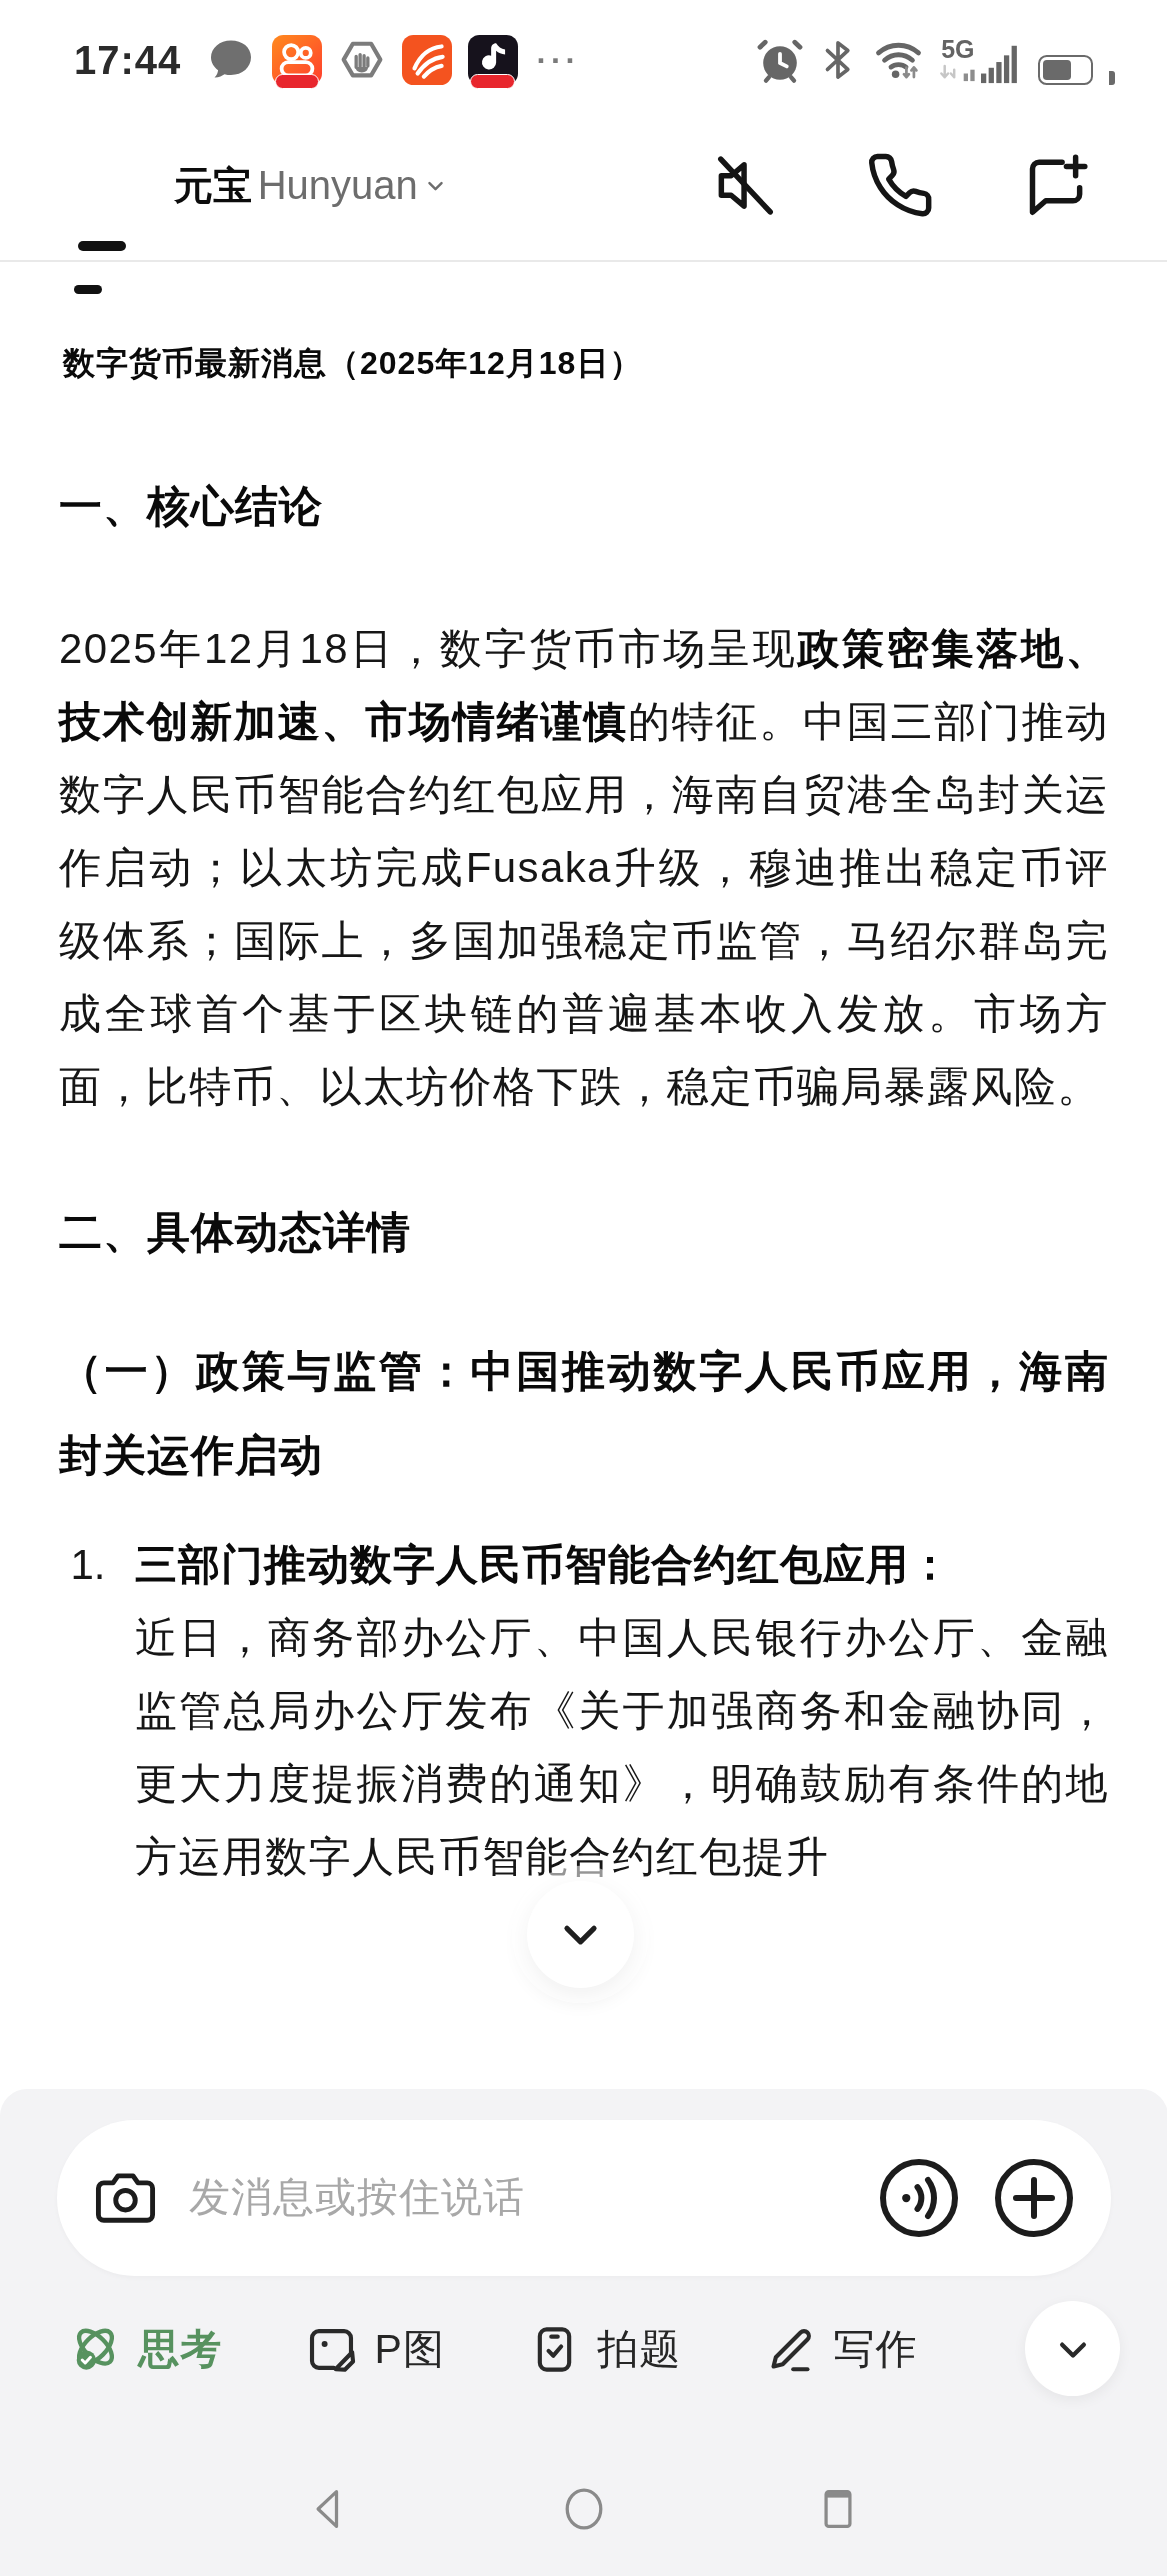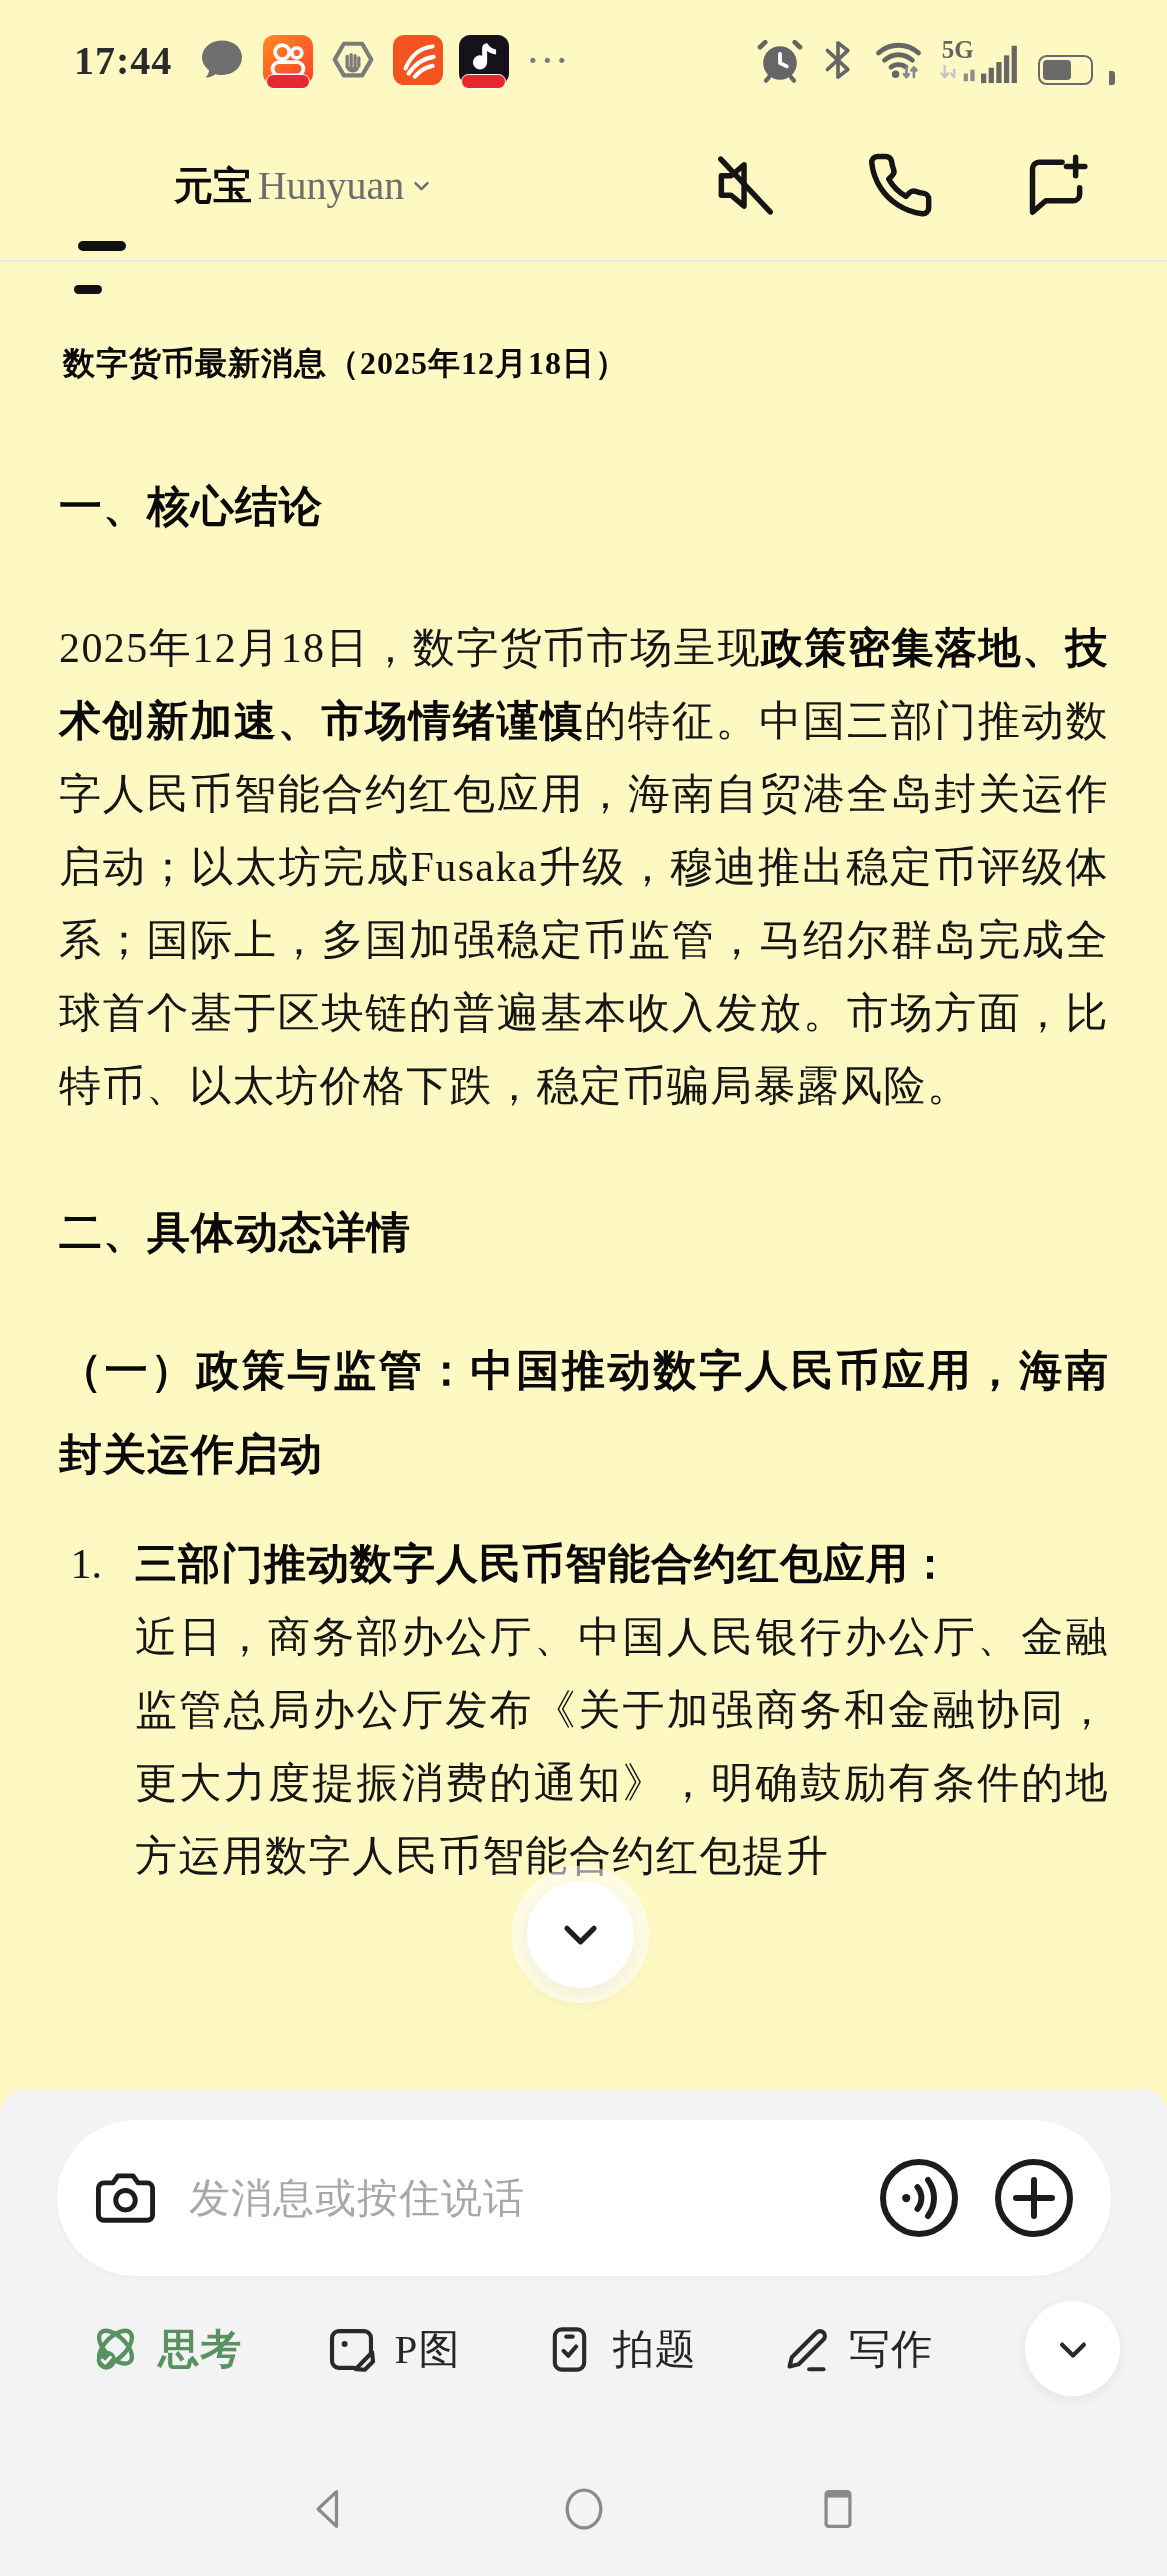--- a/index.html
+++ b/index.html
@@ -1,17 +1,17 @@
 <!DOCTYPE html>
 <html><head>
 <meta charset="utf-8">
 <style>
   html,body{margin:0;padding:0;background:#ddd;}
-  .screen{position:relative;width:1168px;height:2576px;background:#fef9c3;overflow:hidden;
-          font-family:Liberation Serif, serif;color:#141414;}
+  .screen{position:relative;width:1168px;height:2576px;background:#ffffff;overflow:hidden;
+          font-family:Liberation Sans, sans-serif;color:#141414;}
 
   
   .statusbar{position:absolute;top:0;left:0;right:0;height:107px;display:flex;align-items:center;padding:13.4px 53px 0 74px;box-sizing:border-box;}
   .sb-time{font-size:40px;font-weight:700;color:#2b2b2b;letter-spacing:1px;}
   .sb-notifs{display:flex;align-items:center;gap:15.3px;margin-left:25px;}
   .notif{width:50px;height:50px;position:relative;flex:0 0 auto;}
   .notif svg{width:100%;height:100%;display:block;}
   .app-sq{border-radius:11.4px;display:flex;align-items:center;justify-content:center;}
   .ks{background:linear-gradient(140deg,#ff8a1e,#ff3d2e);}
   .orangeapp{background:#f4531f;}
@@ -67,21 +67,21 @@
   
   .bottom-panel{position:absolute;left:0;right:0;top:2089px;height:487px;background:#f3f3f5;border-radius:27px 27px 0 0;z-index:5;}
   .pill{position:absolute;left:57px;right:57px;top:30.5px;height:156px;background:#ffffff;border-radius:78px;
         display:flex;align-items:center;padding:0 32px 0 36px;box-sizing:border-box;box-shadow:0 1.9px 5.7px rgba(0,0,0,0.03);}
   .pill .cam{width:65px;height:65px;flex:0 0 auto;}
   .msg-input{flex:1;border:none;outline:none;background:transparent;font-family:inherit;font-size:41px;color:#333;margin-left:29px;min-width:0;}
   .msg-input::placeholder{color:#a8a8a8;letter-spacing:1px;}
   .pill-right{display:flex;align-items:center;gap:25px;flex:0 0 auto;}
   .pill-right svg{width:90px;height:90px;display:block;}
 
-  .tools{position:absolute;left:0;right:143px;top:233px;display:flex;align-items:center;padding-left:88px;gap:82px;}
+  .tools{position:absolute;left:0;right:143px;top:233px;display:flex;align-items:center;padding-left:68px;gap:82px;}
   .tool{display:flex;align-items:center;gap:15.3px;}
   .tool svg{width:55px;height:55px;display:block;}
   .tool-label{font-size:41px;color:#262626;font-weight:500;letter-spacing:1px;}
   .tool-think .tool-label{color:#57925f;font-weight:700;}
   .tools-chevron{position:absolute;right:48px;top:212px;width:95px;height:95px;border-radius:50%;background:#fff;
      display:flex;align-items:center;justify-content:center;box-shadow:0 3.8px 13.4px rgba(0,0,0,0.06);}
   .tools-chevron svg{width:52px;height:52px;}
 
   .navbar{position:absolute;left:0;right:0;bottom:0;height:134px;display:flex;align-items:center;justify-content:center;gap:202px;}
   .navbar svg{width:52px;height:52px;display:block;}

